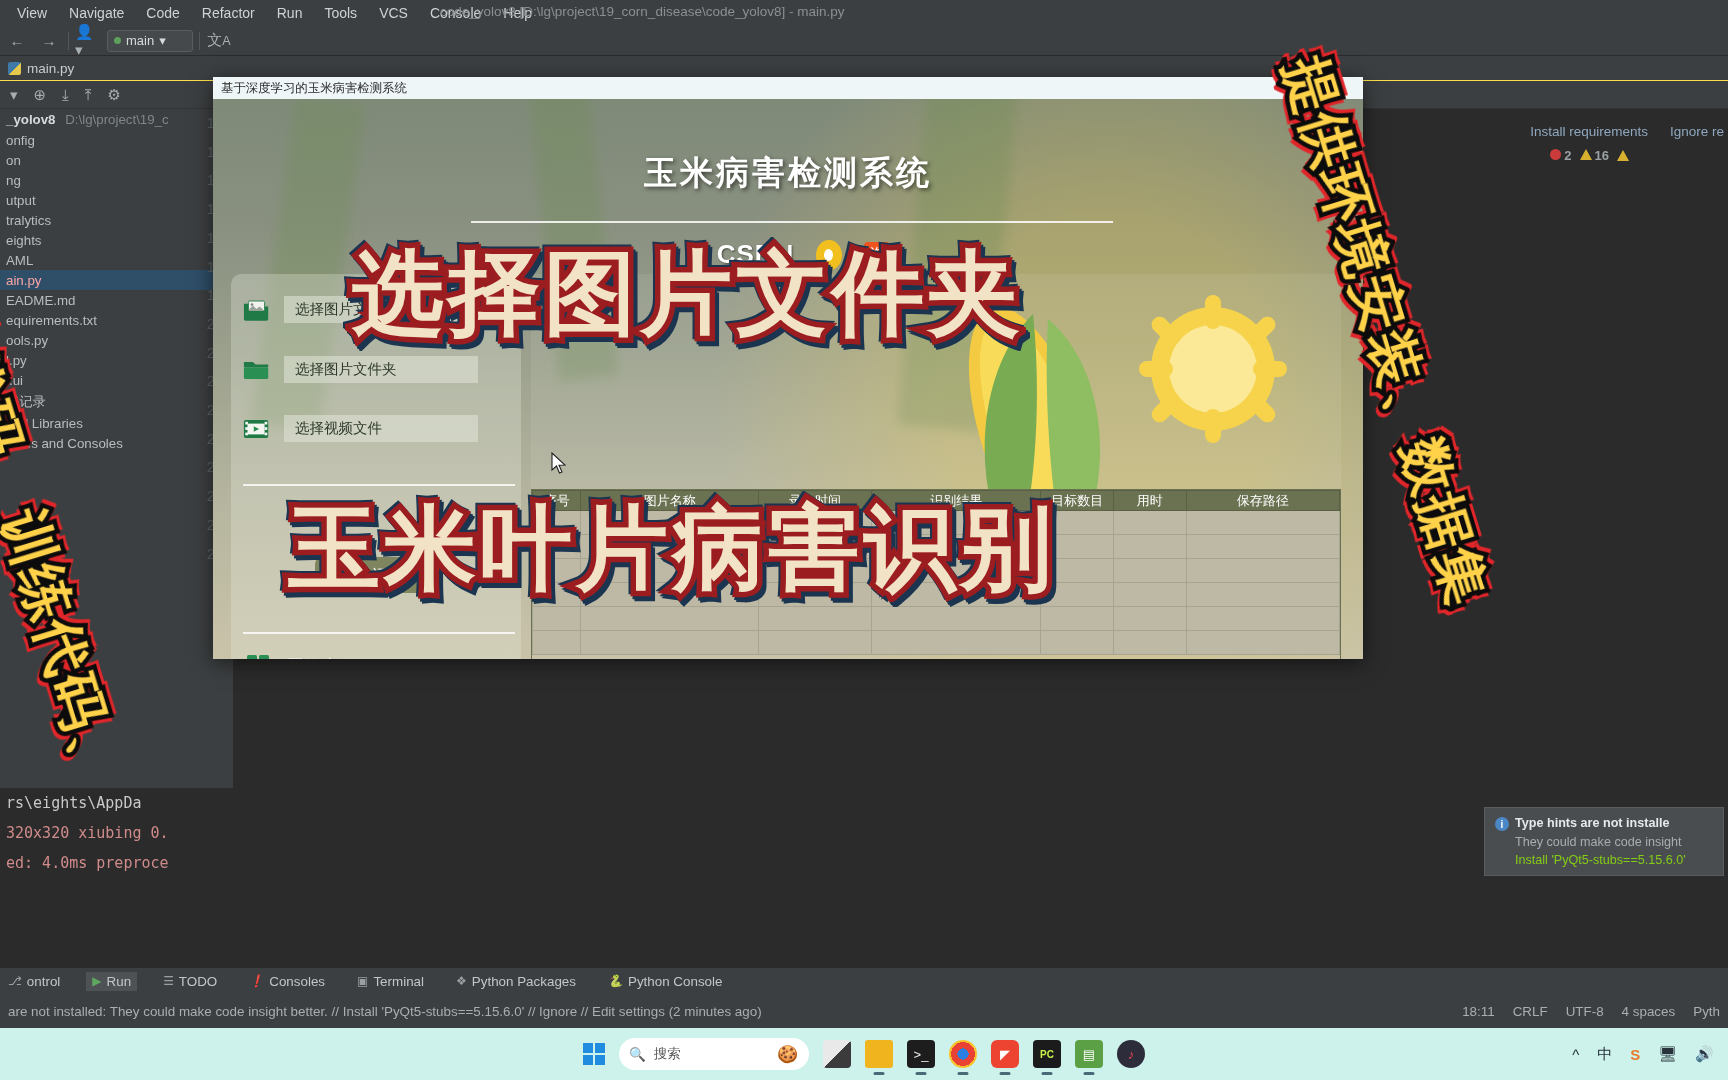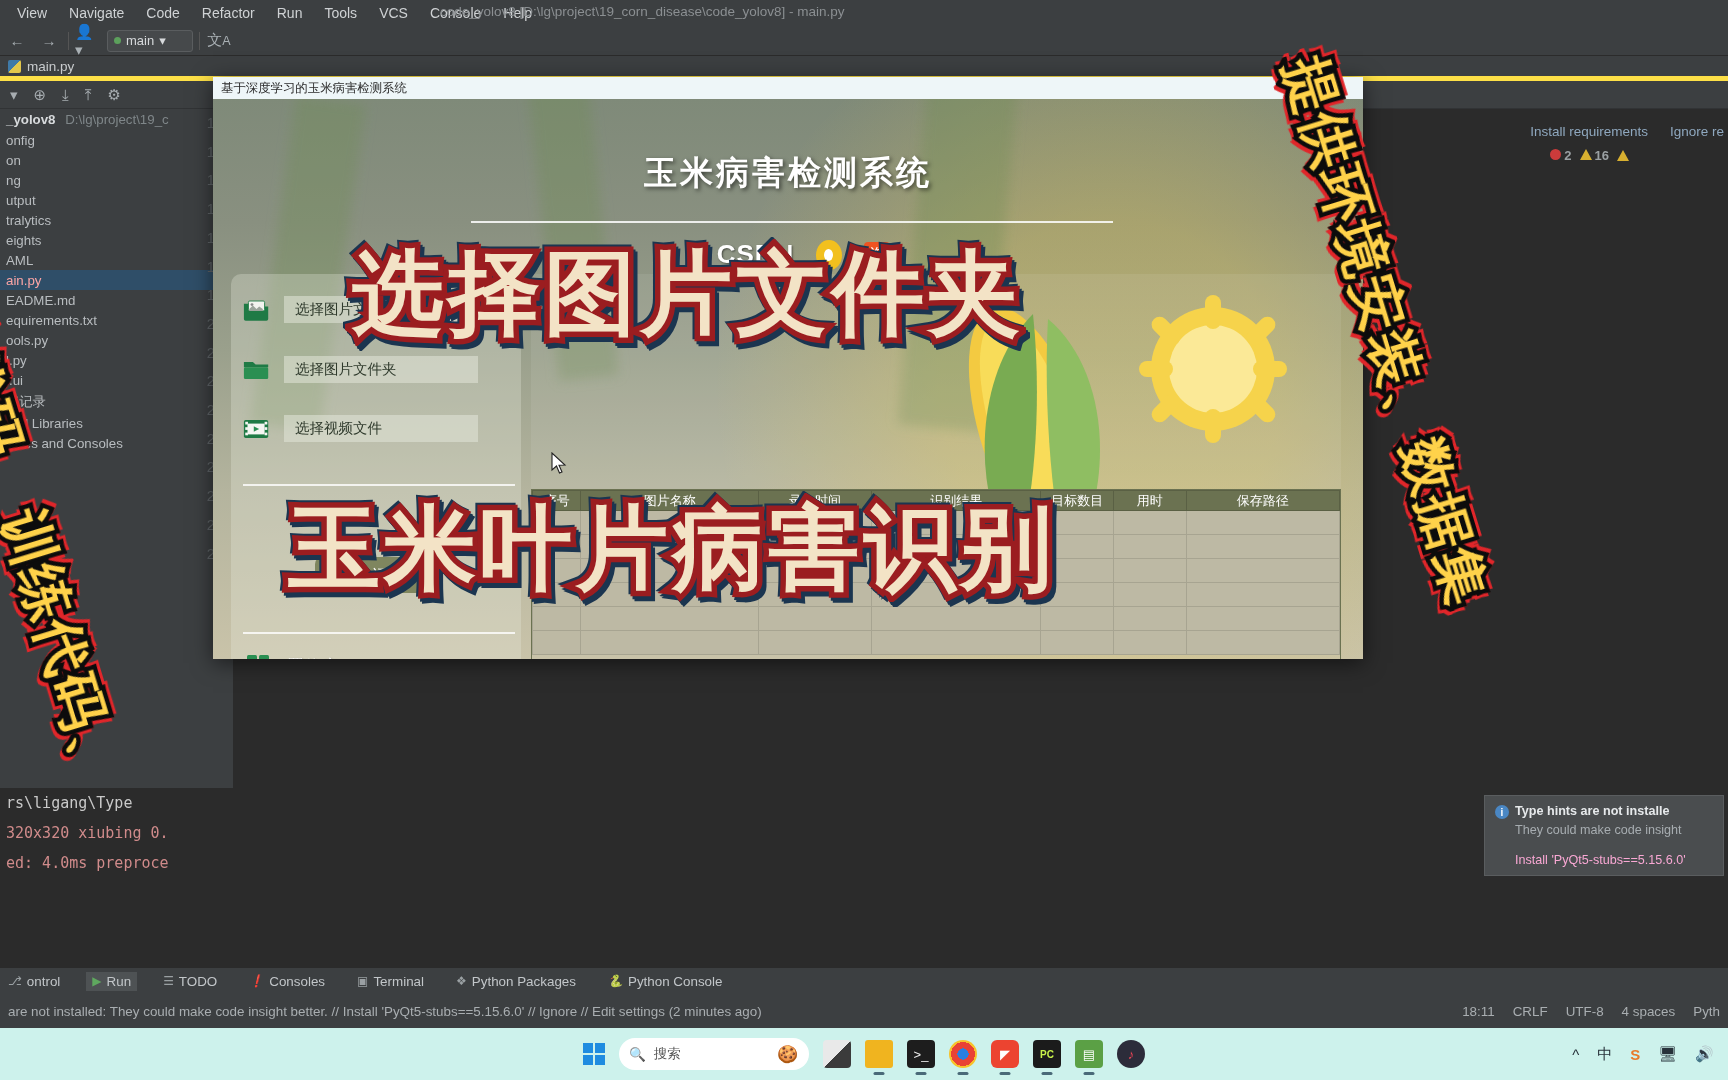--- a/index.html
+++ b/index.html
@@ -21,21 +21,21 @@
      padding-left:4px; gap:6px; border-bottom:1px solid #2b2b2b; }
   .tb-btn { width:26px; height:22px; display:flex; align-items:center; justify-content:center;
      color:#a9b0b4; font-size:15px; }
   .runcfg { height:22px; min-width:86px; border:1px solid #5a5d5f; border-radius:3px;
      background:#46494b; display:flex; align-items:center; gap:5px; padding:0 6px; font-size:13px; color:#d6d9db;}
   .dot-green { width:7px;height:7px;border-radius:50%;background:#5ca05c;display:inline-block;}
   .sep-v { width:1px;height:18px;background:#555; }
 
   
   .tabbar { height:25px; background:#3c3f41; display:flex; align-items:center; padding-left:8px;
-     font-size:13.5px; color:#c8cbcd; gap:6px; border-bottom:5px solid #fde047;}
+     font-size:13.5px; color:#c8cbcd; gap:6px; border-bottom:1px solid #fde047;}
   .pyicon { width:13px;height:13px;border-radius:2px;
      background:linear-gradient(135deg,#3f7aa8 0 50%,#e3c84b 50% 100%); display:inline-block;}
 
   
   .striptools { height:28px; background:#3c3f41; display:flex; align-items:center; gap:16px;
      padding-left:10px; color:#a7adb1; font-size:15px; border-bottom:1px solid #313335;}
 
   
   .projpane { position:absolute; left:0; top:109px; width:233px; bottom:60px;
      background:#3c3f41; font-size:13.3px; color:#b9bdc0; overflow:hidden; }
@@ -59,21 +59,21 @@
   .warntri { width:0;height:0;border-left:6px solid transparent;border-right:6px solid transparent;
      border-bottom:11px solid #d8b030; display:inline-block; margin-right:3px;}
 
   
   .notif { position:absolute; right:4px; bottom:152px; width:240px; background:#4a4d4f;
      border:1px solid #5a5d5f; padding:8px 10px; font-size:12.6px; color:#c7cbce; }
   .notif .nt-title { font-weight:bold; color:#e6e9eb; display:flex; gap:6px; align-items:flex-start;}
   .nt-i { width:14px;height:14px;border-radius:50%;background:#4a87c4;color:#fff;font-size:10px;
      display:flex;align-items:center;justify-content:center;flex:0 0 14px;margin-top:1px;}
   .notif .nt-body { margin:4px 0 0 20px; color:#a7adb1;}
-  .notif .nt-link { margin:16px 0 0 20px; color:#f9a8d4;}
+  .notif .nt-link { margin:4px 0 0 20px; color:#84cc16;}
 
   
   .console { position:absolute; left:0; bottom:60px; width:235px; height:180px;
      background:#2b2b2b; color:#d08b8b; font-family:"DejaVu Sans Mono","Liberation Mono",monospace;
      font-size:15px; line-height:30px; padding-left:6px; overflow:hidden; white-space:nowrap;}
   .console .path-l { color:#c9c9c9; }
 
   
   .toolwin { position:absolute; left:0; right:0; bottom:34px; height:26px; background:#3c3f41;
      display:flex; align-items:center; gap:20px; padding-left:2px; font-size:13.4px; color:#c2c6c9;}
@@ -267,21 +267,21 @@
       <span>Ignore re</span>
     </div>
     <div class="insp-counts">
       <span><i class="errdot"></i><b>2</b></span>
       <span><i class="warntri"></i><b>16</b></span>
       <span class="warntri"></span>
     </div>
   </div>
 
   <div class="console">
-    <div class="path-l">rs\ligang\Type</div>
+    <div class="path-l">rs\eights\AppDa</div>
     <div>320x320 xiubing 0.</div>
     <div>ed: 4.0ms preproce</div>
   </div>
 
   <div class="notif">
     <div class="nt-title">
       <span class="nt-i">i</span>
       <span>Type hints are not installe</span>
     </div>
     <div class="nt-body">They could make code insight</div>

